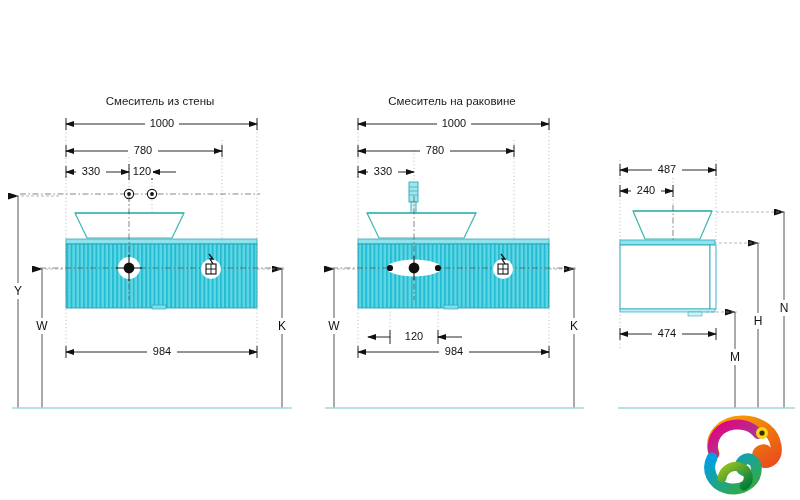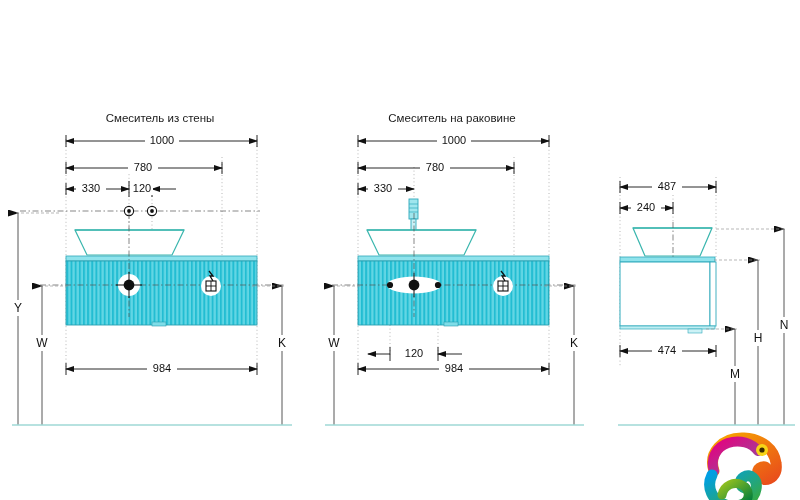--- a/index.html
+++ b/index.html
@@ -1,18 +1,18 @@
 <!DOCTYPE html>
 <html><head>
 <meta charset="utf-8">
 <style>
   html,body{margin:0;padding:0;background:#ffffff;}
   body{width:800px;height:500px;overflow:hidden;
        font-family:"Liberation Sans","DejaVu Sans",sans-serif;}
-  #stage{position:relative;width:800px;height:400px;background:#fdba74;margin-top:17px;}
+  #stage{position:relative;width:800px;height:400px;background:#fdba74;}
   svg{display:block;}
   .ttl{font-size:11.5px;fill:#1a1a1a;text-anchor:middle;
        font-family:"Liberation Sans","DejaVu Sans",sans-serif;}
   .dim{font-size:11px;fill:#111;text-anchor:middle;
        font-family:"Liberation Sans","DejaVu Sans",sans-serif;}
   .lbl{font-size:12px;fill:#111;text-anchor:middle;
        font-family:"Liberation Sans","DejaVu Sans",sans-serif;}
 </style>
 </head>
 <body>

